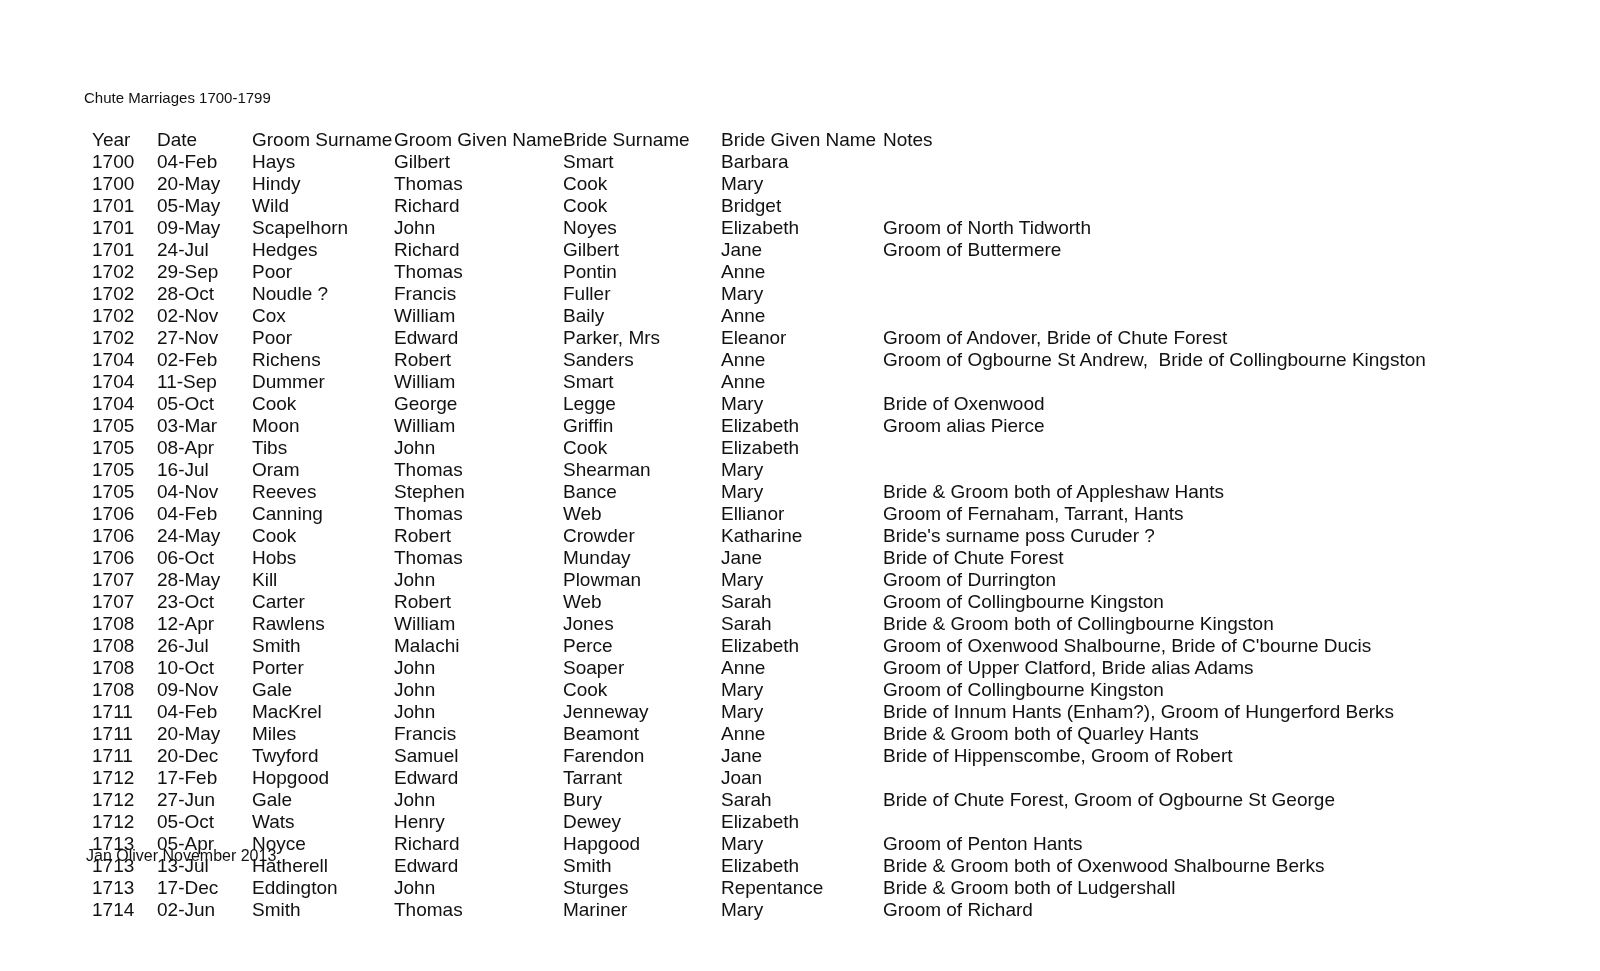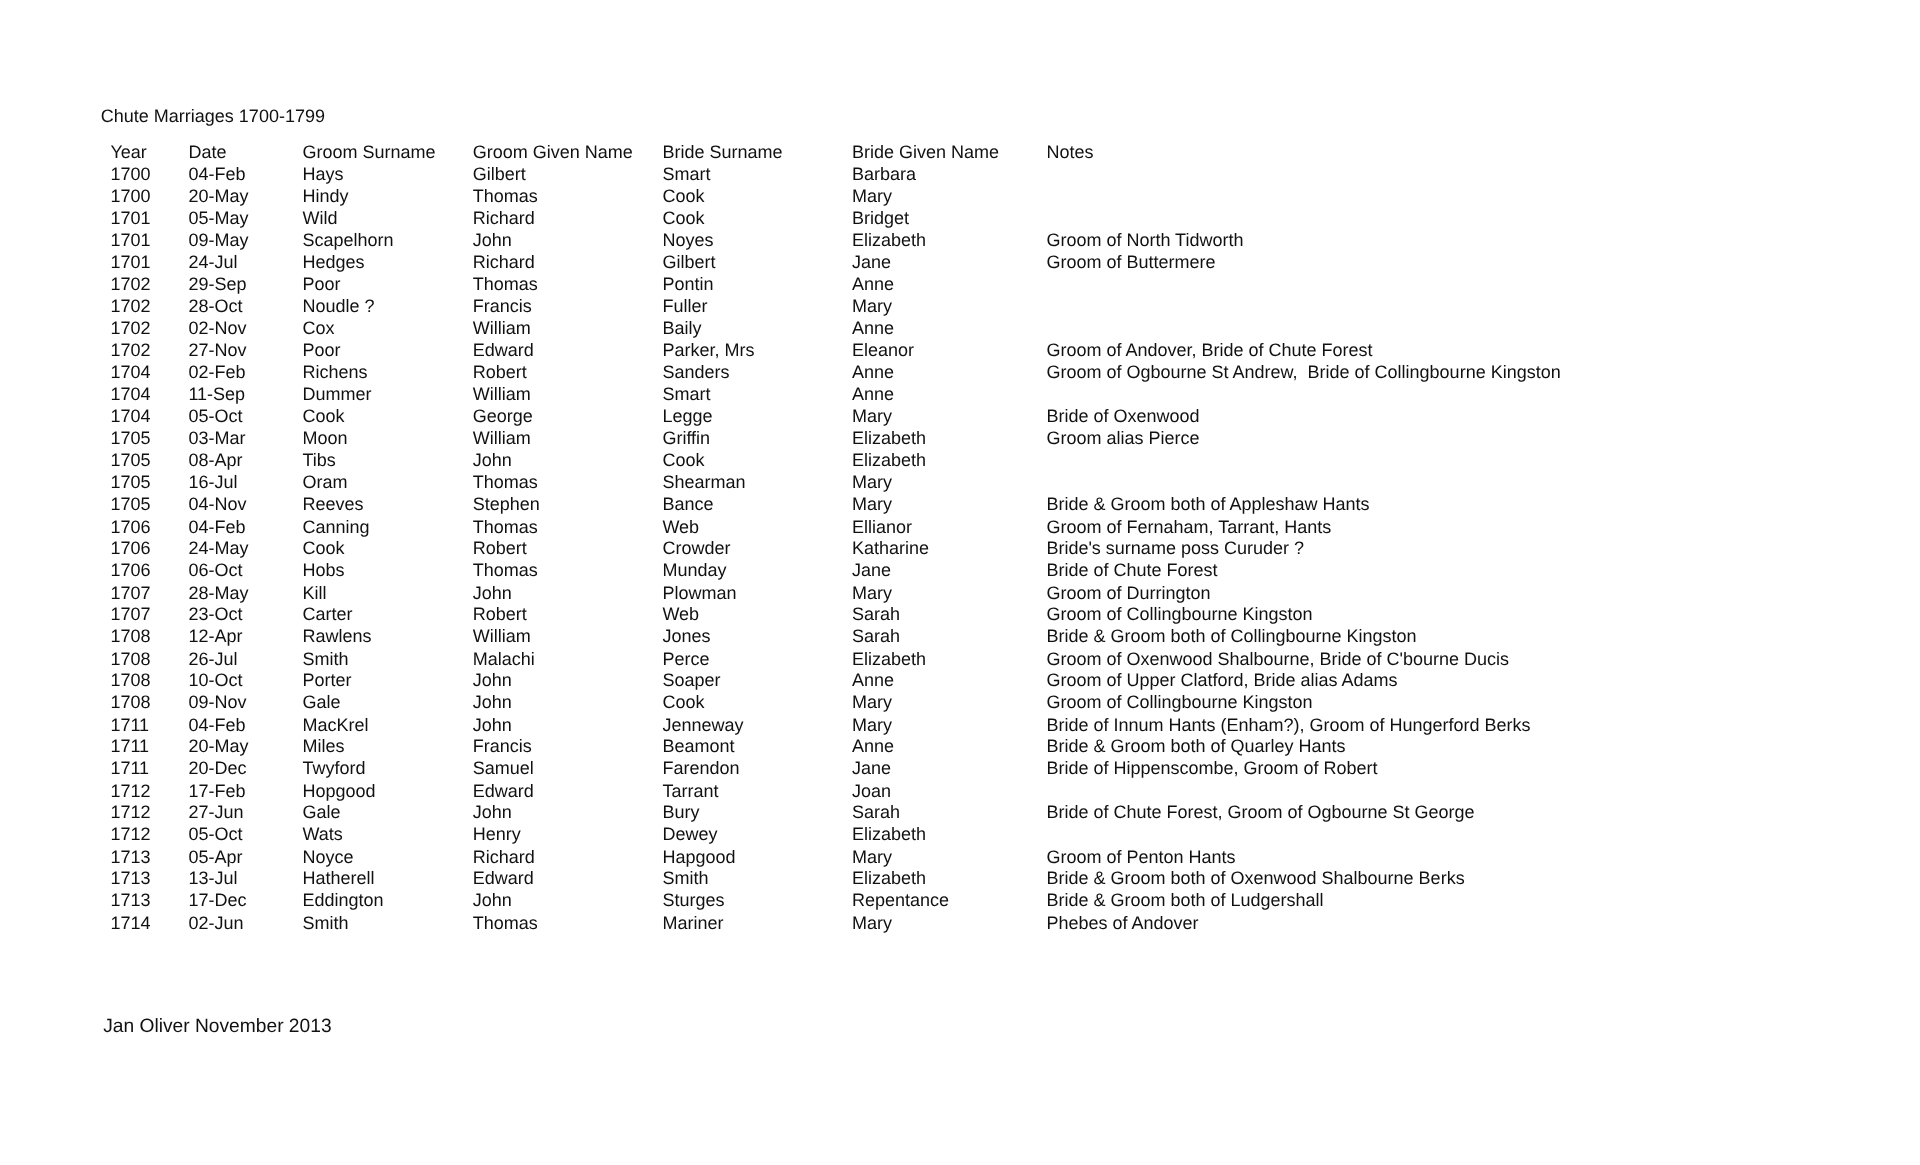--- a/index.html
+++ b/index.html
@@ -24,24 +24,24 @@
     top: 89px;
     font-size: 15px;
     line-height: 17px;
     color: #111111;
     white-space: nowrap;
     text-align: center;
   }
   table.marriages {
     position: absolute;
     left: 92px;
-    top: 118px;
+    top: 129px;
     border-collapse: collapse;
     table-layout: fixed;
-    font-size: 15px;
+    font-size: 19px;
   }
   table.marriages col.c-year  { width: 65px; }
   table.marriages col.c-date  { width: 95px; }
   table.marriages col.c-gsur  { width: 142px; }
   table.marriages col.c-ggiv  { width: 158px; }
   table.marriages col.c-bsur  { width: 158px; }
   table.marriages col.c-bgiv  { width: 162px; }
   table.marriages col.c-notes { width: 600px; }
   table.marriages th,
   table.marriages td {
@@ -399,20 +399,20 @@
           <td>Repentance</td>
           <td>Bride &amp; Groom both of Ludgershall</td>
         </tr>
         <tr>
           <td>1714</td>
           <td>02-Jun</td>
           <td>Smith</td>
           <td>Thomas</td>
           <td>Mariner</td>
           <td>Mary</td>
-          <td>Phebes of Andover</td>
+          <td>Groom of Richard</td>
         </tr>
       </tbody>
   </table>
 
   <div class="doc-footer">Jan Oliver November 2013</div>
 
 </div>
 
 </body></html>

